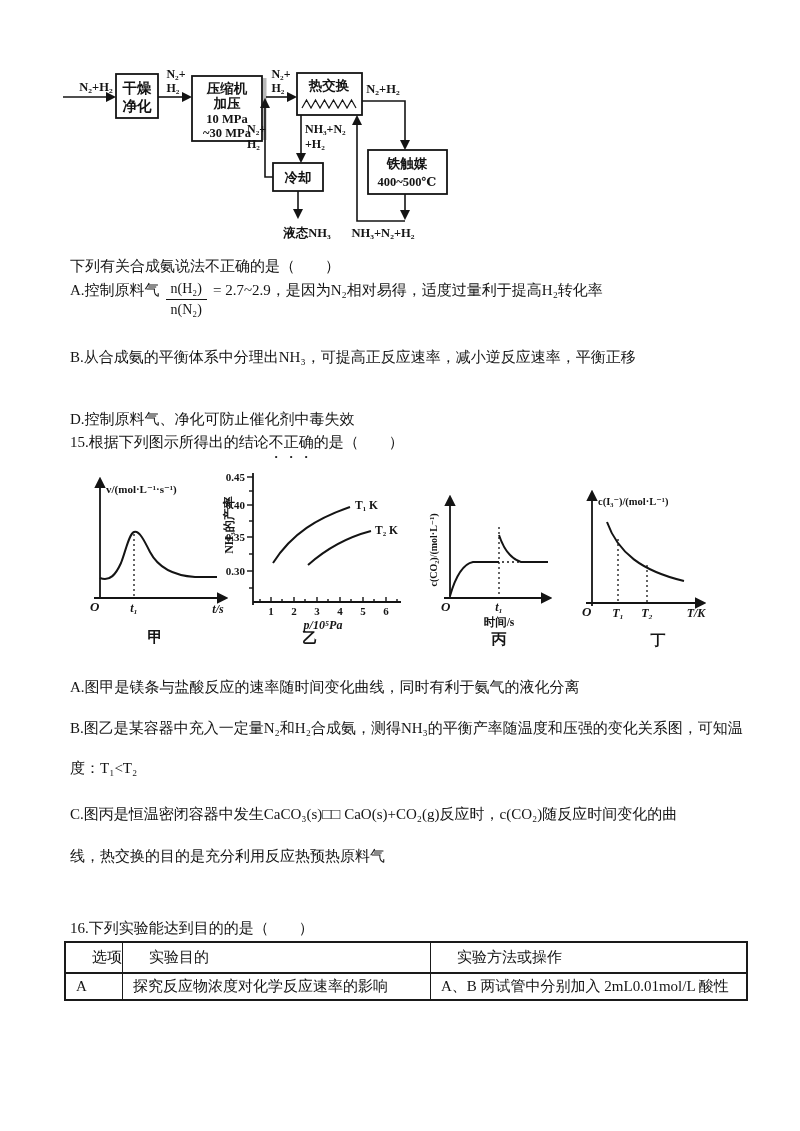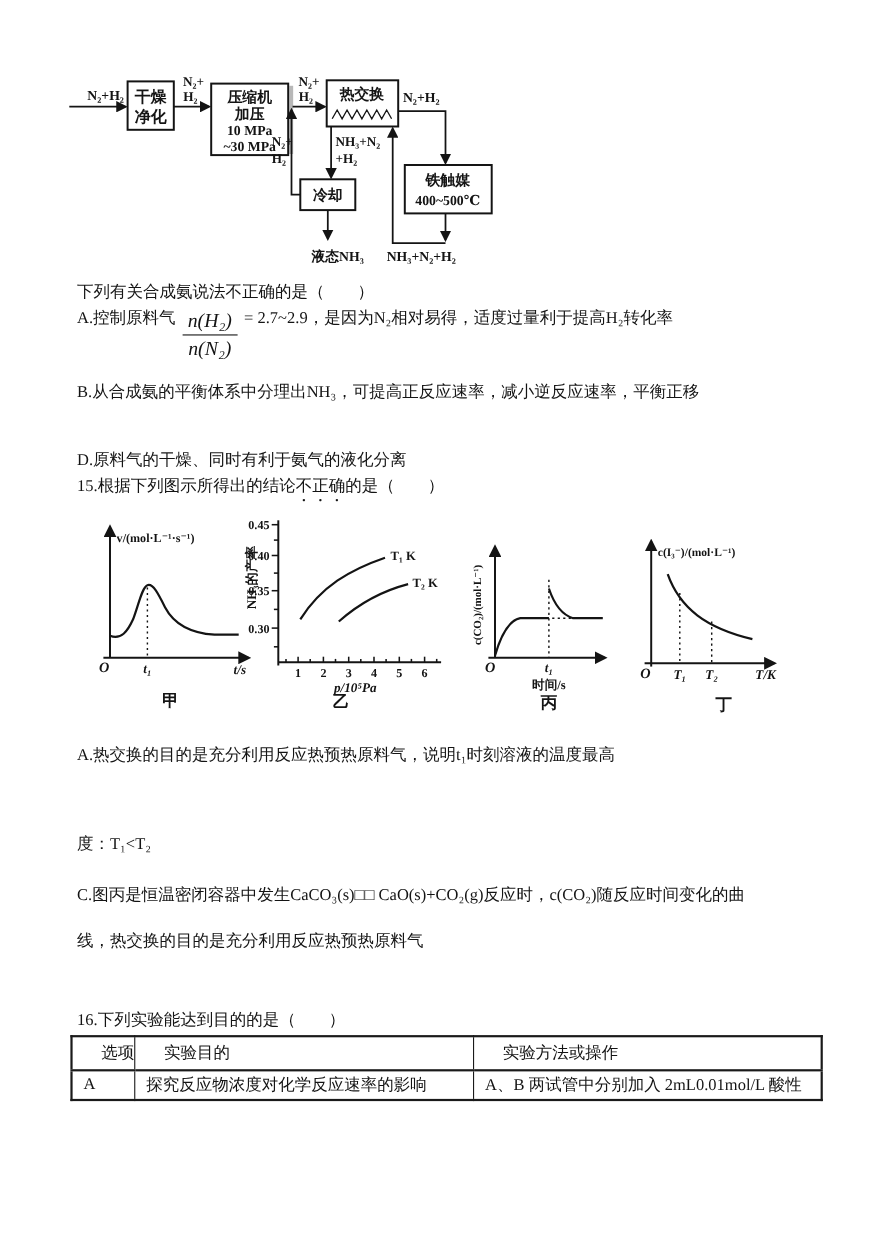--- a/index.html
+++ b/index.html
@@ -4,21 +4,21 @@
 <style>
   html,body{margin:0;padding:0;background:#e8e8e8;}
   .page{
     position:relative;width:800px;height:1131px;margin:0 auto;
     background:#ffffff;overflow:hidden;
     font-family:"Liberation Serif","DejaVu Serif",serif;
     color:#141414;
   }
   .line{position:absolute;left:70px;white-space:nowrap;font-size:15px;line-height:20px;}
   .line-flex{display:flex;align-items:flex-start;}
-  .frac{display:inline-flex;flex-direction:column;align-items:center;margin:0 6px;font-style:italic;font-size:18px;line-height:1.25;}
+  .frac{display:inline-flex;flex-direction:column;align-items:center;margin:0 6px;font-size:14px;line-height:1.25;}
   .frac .num{border-bottom:1.4px solid #141414;padding:0 5px 1px 5px;}
   .frac .den{padding:1px 5px 0 5px;}
   .emph{-webkit-text-emphasis:filled dot #141414;text-emphasis:filled dot #141414;
         -webkit-text-emphasis-position:under;text-emphasis-position:under right;font-family:Liberation Mono, monospace;}
   svg{position:absolute;overflow:visible;}
   svg text{font-family:"Liberation Serif","DejaVu Serif",serif;fill:#141414;}
   .bx{fill:none;stroke:#141414;stroke-width:1.8;}
   .ln{fill:none;stroke:#141414;stroke-width:1.6;}
   .ax{fill:none;stroke:#141414;stroke-width:1.8;}
   .cv{fill:none;stroke:#141414;stroke-width:2;}
@@ -102,21 +102,21 @@
   <div class="line line-flex" style="top:280px">
     <span>A.控制原料气</span>
     <span class="frac">
       <span class="num">n(H₂)</span>
       <span class="den">n(N₂)</span>
     </span>
     <span>= 2.7~2.9，是因为N₂相对易得，适度过量利于提高H₂转化率</span>
   </div>
 
   <div class="line" style="top:347px">B.从合成氨的平衡体系中分理出NH₃，可提高正反应速率，减小逆反应速率，平衡正移</div>
-  <div class="line" style="top:409px">D.原料气的干燥、同时有利于氨气的液化分离</div>
+  <div class="line" style="top:409px">D.控制原料气、净化可防止催化剂中毒失效</div>
 
   <div class="line" style="top:432px">
     <span>15.根据下列图示所得出的结论</span><span class="emph">不正确</span><span>的是（　　）</span>
   </div>
 
   <svg style="left:70px;top:465px;width:700px;height:185px" viewBox="0 0 700 185">
 
     <g>
       <path class="ax" d="M30,133 V14" marker-end="url(#arr)"></path>
       <path class="ax" d="M24,133 H156" marker-end="url(#arr)"></path>
@@ -196,21 +196,22 @@
       <path class="cv" d="M537,57 C548,88 572,106 614,116"></path>
       <path class="dot" d="M548,74 V138"></path>
       <path class="dot" d="M577,100 V138"></path>
       <text x="548" y="152" text-anchor="middle" class="b i" font-size="12">T₁</text>
       <text x="577" y="152" text-anchor="middle" class="b i" font-size="12">T₂</text>
       <text x="626" y="152" text-anchor="middle" class="b i" font-size="12">T/K</text>
       <text x="588" y="180" text-anchor="middle" class="b" font-size="15">丁</text>
     </g>
   </svg>
 
-  <div class="line" style="top:677px">A.热交换的目的是充分利用反应热预热原料气，说明t₁时刻溶液的温度最高</div>
+  <div class="line" style="top:677px">A.图甲是镁条与盐酸反应的速率随时间变化曲线，同时有利于氨气的液化分离</div>
+  <div class="line" style="top:718px">B.图乙是某容器中充入一定量N₂和H₂合成氨，测得NH₃的平衡产率随温度和压强的变化关系图，可知温</div>
   <div class="line" style="top:758px">度：T₁&lt;T₂</div>
   <div class="line" style="top:804px">C.图丙是恒温密闭容器中发生CaCO₃(s)□□ CaO(s)+CO₂(g)反应时，c(CO₂)随反应时间变化的曲</div>
   <div class="line" style="top:846px">线，热交换的目的是充分利用反应热预热原料气</div>
 
   <div class="line" style="top:918px">16.下列实验能达到目的的是（　　）</div>
 
   <table class="exam-table">
     <colgroup>
         <col style="width:52px">
         <col style="width:308px">

